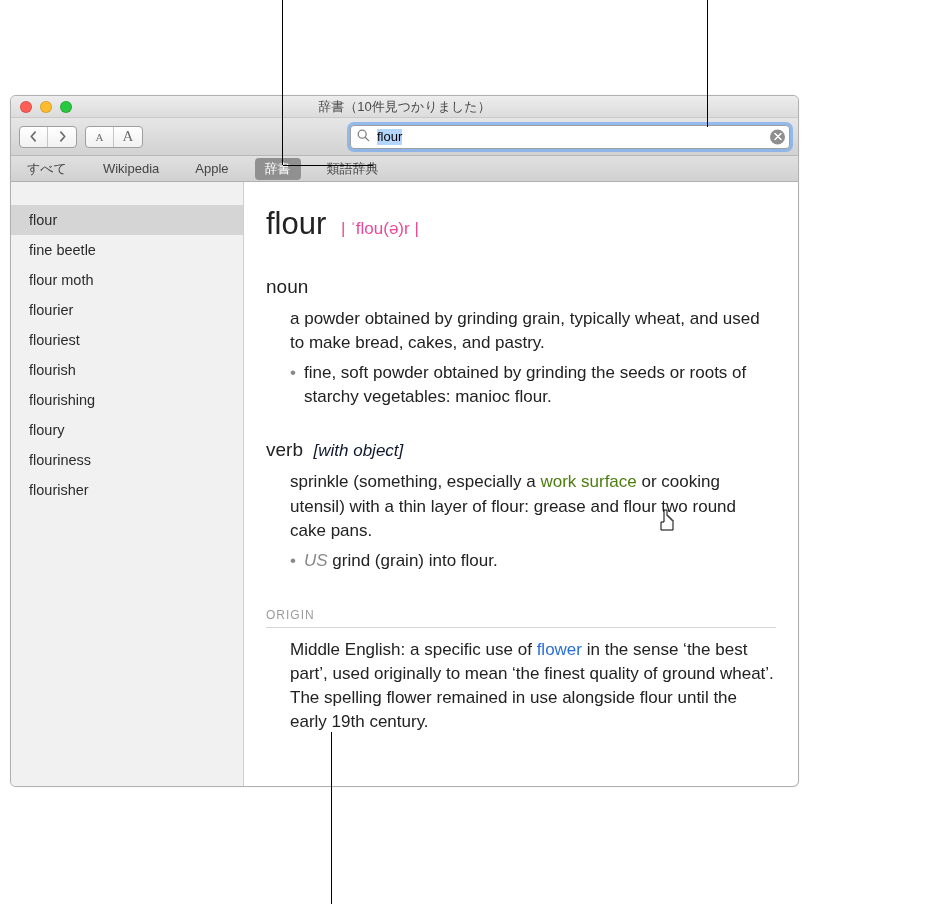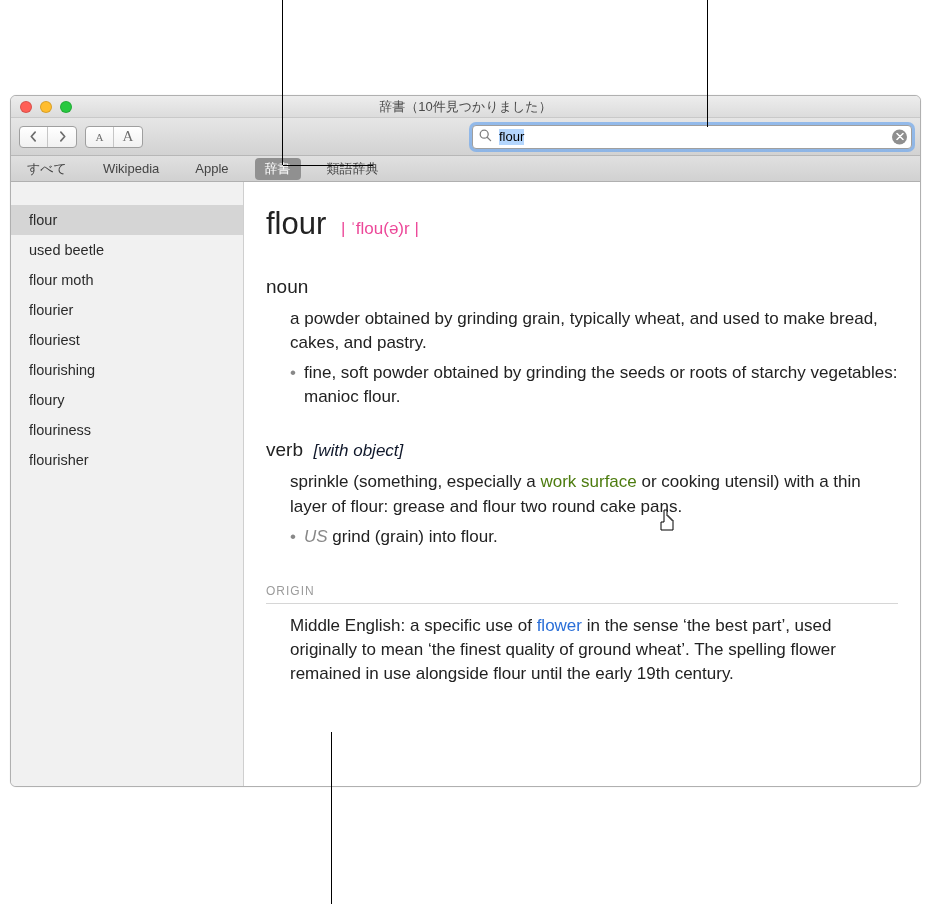--- a/index.html
+++ b/index.html
@@ -12,21 +12,21 @@
   }
   .callout-line {
     position: absolute;
     background: #000;
     z-index: 5;
   }
   .window {
     position: absolute;
     top: 95px;
     left: 10px;
-    width: 911px;
+    width: 789px;
     height: 692px;
     border: 1px solid #b0b0b0;
     border-radius: 6px;
     background: #fff;
     display: flex;
     flex-direction: column;
     overflow: hidden;
     box-shadow: 0 0 1px rgba(0,0,0,0.2);
   }
   .titlebar {
@@ -313,24 +313,25 @@
     <div class="src-tab">すべて</div>
     <div class="src-tab">Wikipedia</div>
     <div class="src-tab">Apple</div>
     <div class="src-tab active">辞書</div>
     <div class="src-tab">類語辞典</div>
   </div>
 
   <div class="content">
     <div class="sidebar">
       <div class="side-item selected">flour</div>
-      <div class="side-item">used beetle</div>
+      <div class="side-item">fine beetle</div>
       <div class="side-item">flour moth</div>
       <div class="side-item">flourier</div>
       <div class="side-item">flouriest</div>
+      <div class="side-item">flourish</div>
       <div class="side-item">flourishing</div>
       <div class="side-item">floury</div>
       <div class="side-item">flouriness</div>
       <div class="side-item">flourisher</div>
     </div>
 
     <div class="main">
       <span class="headword">flour</span>
       <span class="pron">| ˈflou(ə)r |</span>
 

